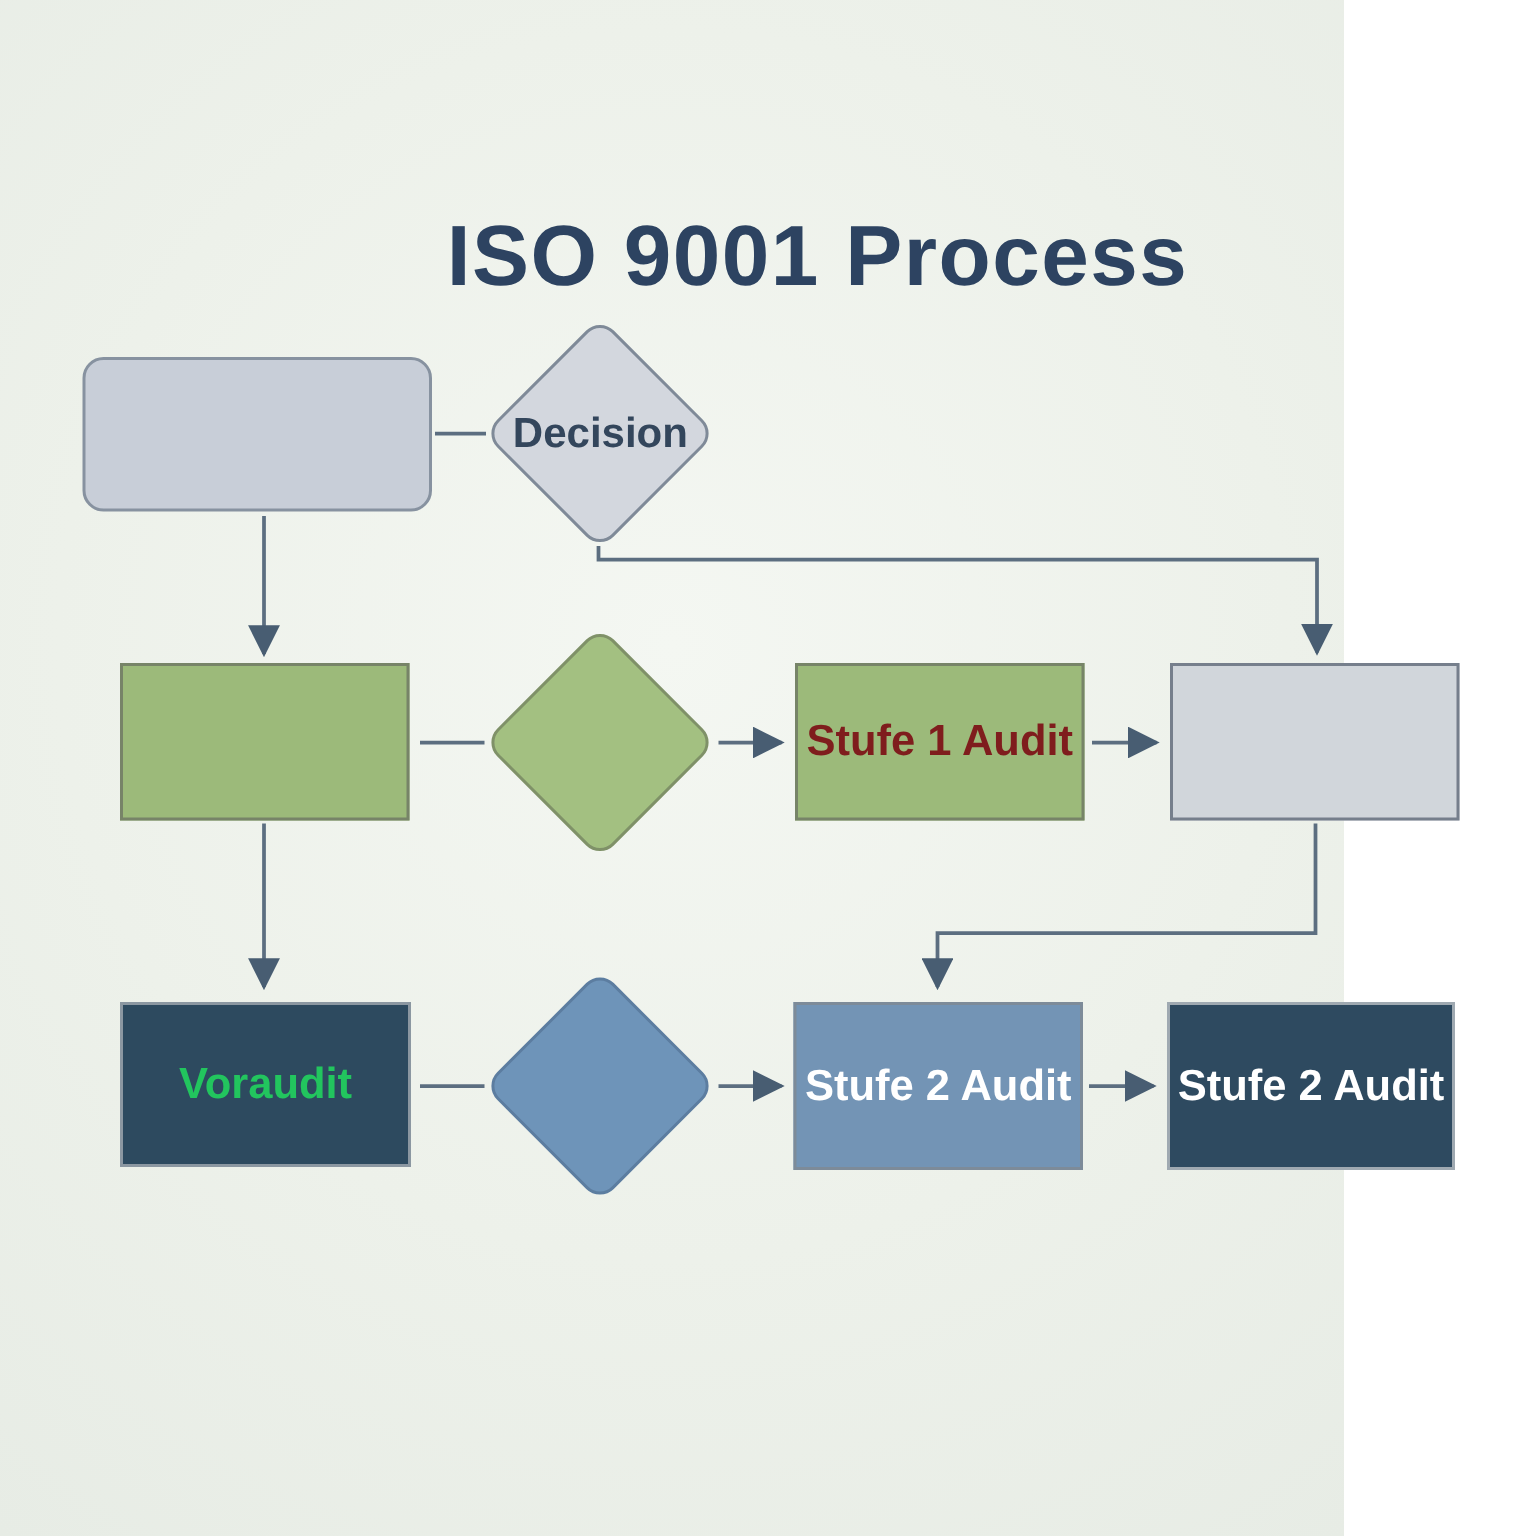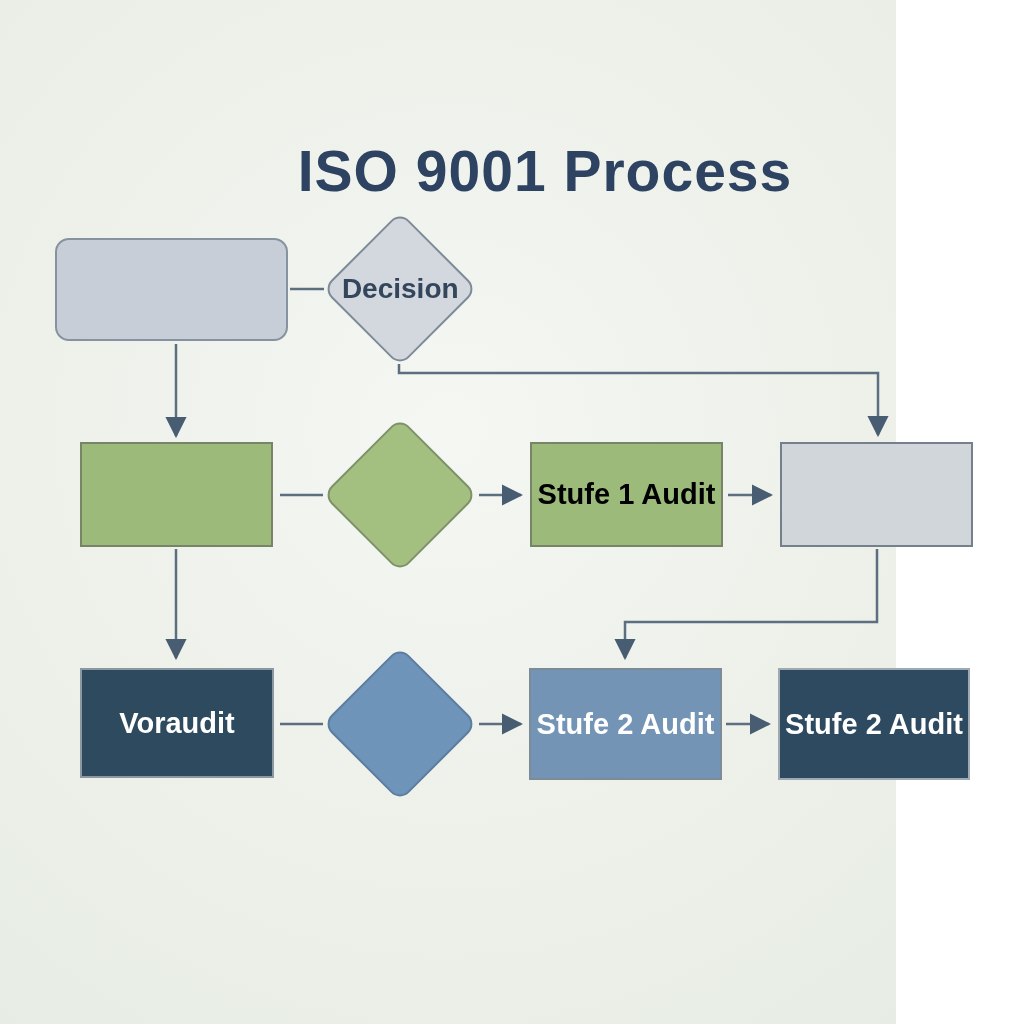--- a/index.html
+++ b/index.html
@@ -51,23 +51,23 @@
   .diamond .diamond-label {
     transform: rotate(-45deg);
     white-space: nowrap;
     font-weight: 700;
   }
   
   .n-start        { left: 55px;  top: 238px; width: 233px; height: 103px; background: #c8ced8; border: 2.5px solid #8792a0; }
   .n-decision1    { left: 345px; top: 234px; background: #d3d7de; border: 2.5px solid #7f8a98; color: #33465c; font-size: 28px; }
   .n-process1     { left: 80px;  top: 442px; width: 193px; height: 105px; background: #9cba7a; border: 2px solid #778468; }
   .n-decision2    { left: 345px; top: 440px; background: #a3c081; border: 2px solid #7f9168; }
-  .n-stufe1       { left: 530px; top: 442px; width: 193px; height: 105px; background: #9cba7a; border: 2px solid #778468; color: #000000; }
+  .n-stufe1       { left: 530px; top: 442px; width: 193px; height: 105px; background: #9cba7a; border: 2px solid #778468; color: #7f1d1d; }
   .n-process2     { left: 780px; top: 442px; width: 193px; height: 105px; background: #d1d6db; border: 2px solid #767f8c; }
-  .n-voraudit     { left: 80px;  top: 668px; width: 194px; height: 110px; background: #2d4a5f; border: 2px solid #8b97a1; color: #ffffff; }
+  .n-voraudit     { left: 80px;  top: 668px; width: 194px; height: 110px; background: #2d4a5f; border: 2px solid #8b97a1; color: #22c55e; }
   .n-decision3    { left: 345px; top: 669px; background: #6e94b9; border: 2px solid #5c7da0; }
   .n-stufe2       { left: 529px; top: 668px; width: 193px; height: 112px; background: #7394b5; border: 2px solid #7d8b99; color: #ffffff; }
   .n-stufe2final  { left: 778px; top: 668px; width: 192px; height: 112px; background: #2e4a60; border: 2px solid #9fa9b1; color: #ffffff; }
   .connector-layer {
     position: absolute;
     left: 0; top: 0;
     width: 1024px;
     height: 1024px;
     pointer-events: none;
   }

